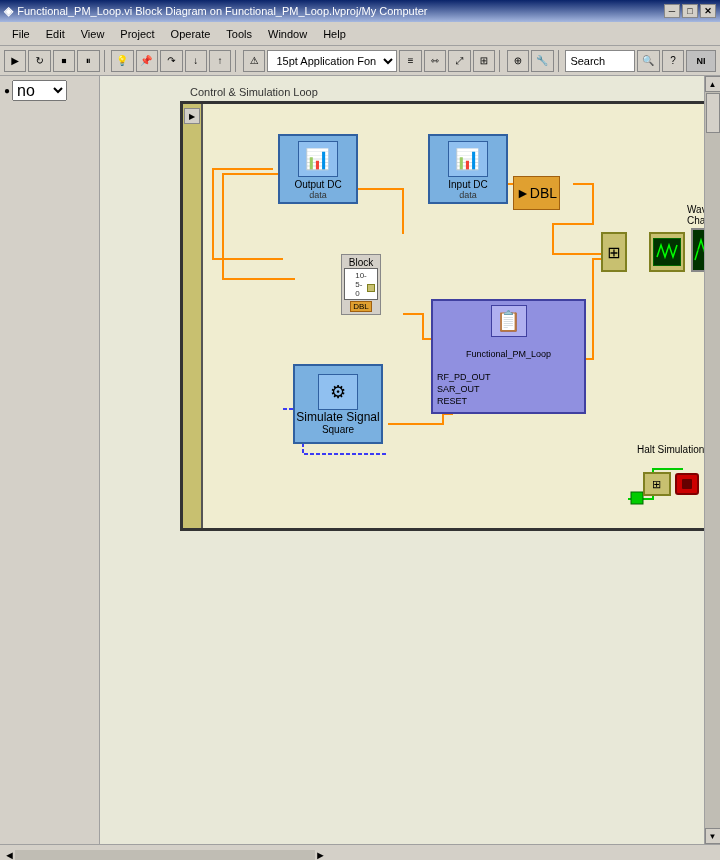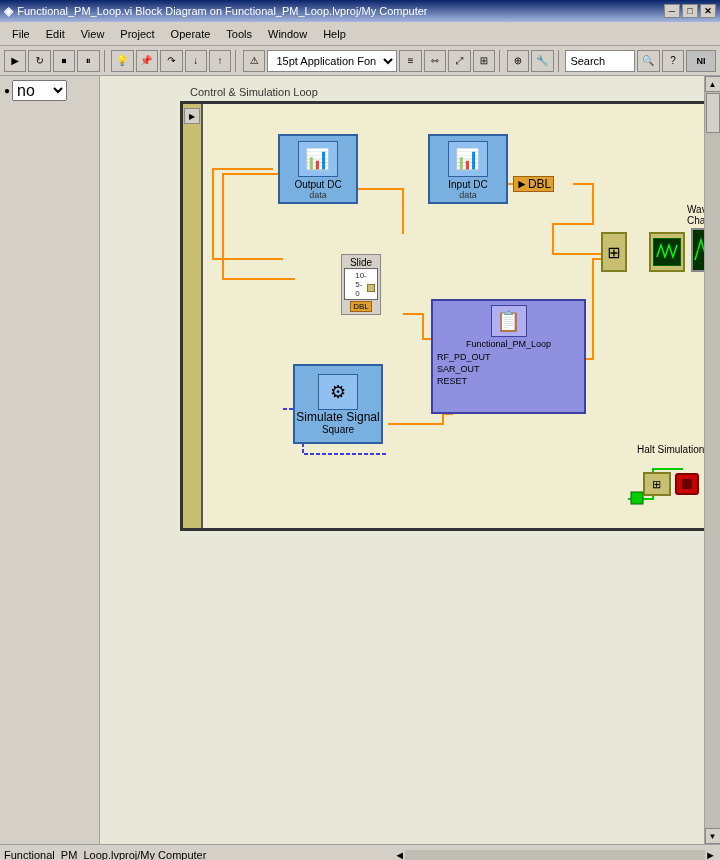--- a/index.html
+++ b/index.html
@@ -237,22 +237,22 @@
       border: 2px solid #3060a0;
       display: flex; flex-direction: column; align-items: center; justify-content: center;
       font-size: 10px; color: #000;
     }
 
     
     .dbl-label {
       position: absolute;
       background: #e0a030;
       border: 1px solid #a06010;
-      font-size: 12px;
-      padding: 0 2px;
+      font-size: 14px;
+      padding: 8px 2px;
       color: black;
     }
 
     
     .tb-icon { font-size: 10px; }
   </style>
 </head>
 <body>
 
 <div id="titlebar">
@@ -404,31 +404,31 @@
 
         <div class="vi-block" style="left:245px; top:30px; width:80px; height:70px;">
           <div class="vi-icon" style="font-size:20px;">📊</div>
           <div class="vi-label">Input DC</div>
           <div class="vi-sublabel">data</div>
         </div>
 
         <div class="dbl-label" style="left:330px; top:72px;">►DBL</div>
 
         <div class="slide-control" style="left:158px; top:150px;">
-          <div style="font-size:10px;">Slide</div>
+          <div style="font-size:10px;">Block</div>
           <div class="slide-inner">
             <div style="font-size:8px; color:#333;">10-<br>5-<br>0</div>
             <div style="width:8px; height:8px; background:#c8c070; border:1px solid #808020; position:absolute; right:2px; top:50%;"></div>
           </div>
           <div style="font-size:8px; background:#e0a030; padding:0 2px; border:1px solid #a06010; margin-top:1px;">DBL</div>
         </div>
 
         <div class="func-block" style="left:248px; top:195px; width:155px; height:115px;">
           <div class="func-icon" style="font-size:20px;">📋</div>
-          <div class="func-title" style="margin:2px 0; font-size:9px;">Functional_PM_Loop</div>
+          <div class="func-title" style="margin:12px 0; font-size:9px;">Functional_PM_Loop</div>
           <div class="func-port">RF_PD_OUT</div>
           <div class="func-port">SAR_OUT</div>
           <div class="func-port">RESET</div>
         </div>
 
         <div class="small-block" style="left:418px; top:128px; width:26px; height:40px;">
           <div style="font-size:16px;">⊞</div>
         </div>
 
         <div style="position:absolute; left:466px; top:128px; width:36px; height:40px; background:#c8c070; border:2px solid #808020; display:flex; align-items:center; justify-content:center;">
@@ -475,17 +475,16 @@
     <div class="scroll-btn">▲</div>
     <div class="scroll-track">
       <div class="scroll-thumb"></div>
     </div>
     <div class="scroll-btn">▼</div>
   </div>
 
 </div>
 
 <div id="statusbar">
-  <span class="status-text">Functional_PM_Loop.lvproj/My Computer</span>
   <span style="cursor:pointer;">◄</span>
   <span style="flex:1; height:10px; background:#c0bdb4; display:inline-block; max-width:300px;"></span>
   <span style="cursor:pointer;">►</span>
 </div>
 
 </body></html>

